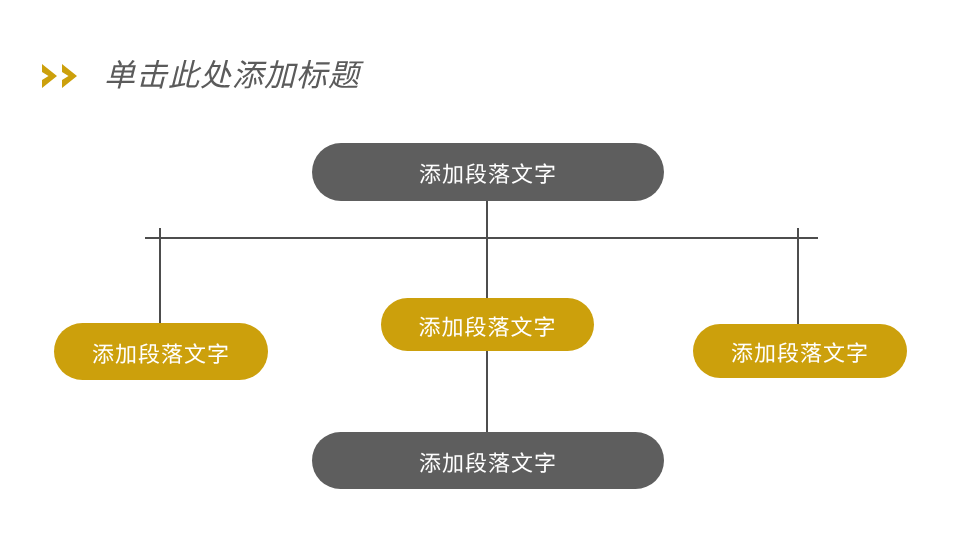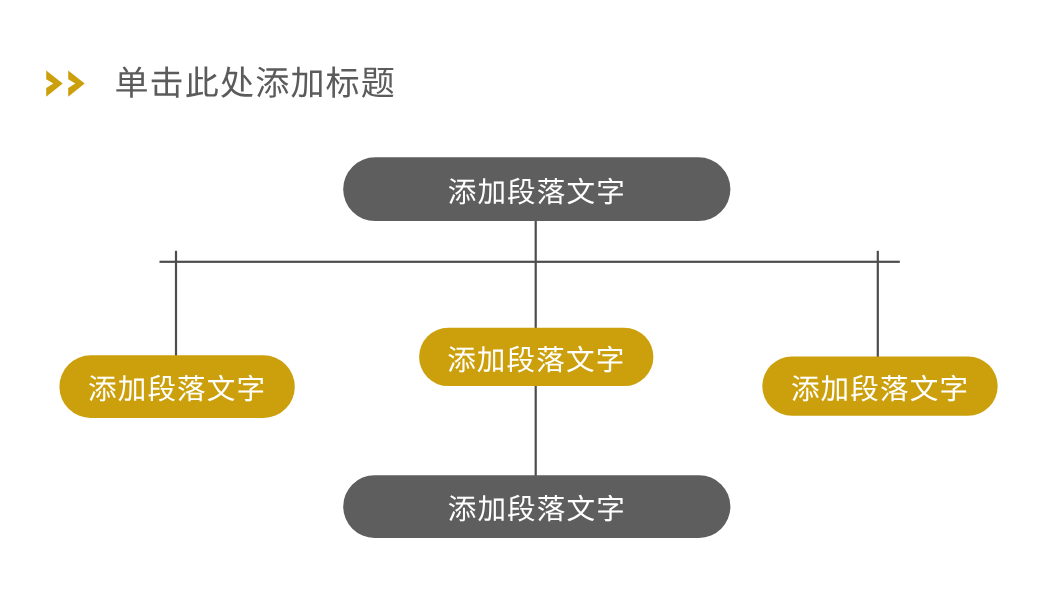--- a/index.html
+++ b/index.html
@@ -36,20 +36,21 @@
     margin-top: 2px;
   }
   .chevrons svg { display: block; }
   .title-text {
     font-size: 31px;
     line-height: 1;
     color: #5b5b5b;
     letter-spacing: 1px;
     white-space: nowrap;
     font-weight: 400;
+    font-style: italic;
   }
 
   
   .line {
     position: absolute;
     background: #4d4d4d;
   }
   .line-h {
     height: 2px;
   }
@@ -58,21 +59,21 @@
   }
 
   
   .node {
     position: absolute;
     display: flex;
     align-items: center;
     justify-content: center;
     border-radius: 999px;
     color: #ffffff;
-    font-size: 26px;
+    font-size: 22px;
     letter-spacing: 1px;
     white-space: nowrap;
     box-sizing: border-box;
     user-select: none;
   }
   .node-gray { background: #5e5e5e; }
   .node-gold { background: #cca00c; }
 
   .node-top {
     left: 312px;  top: 143px;  width: 352px; height: 58px;

